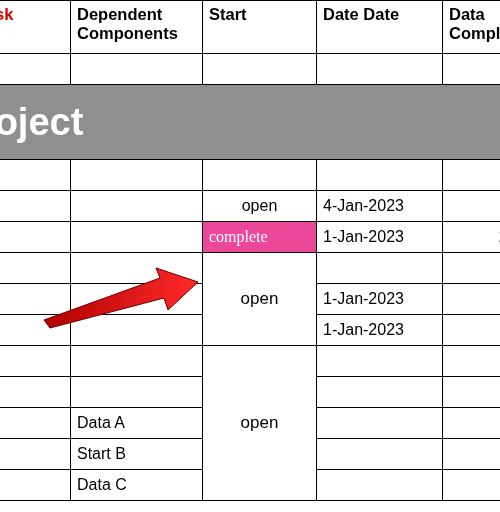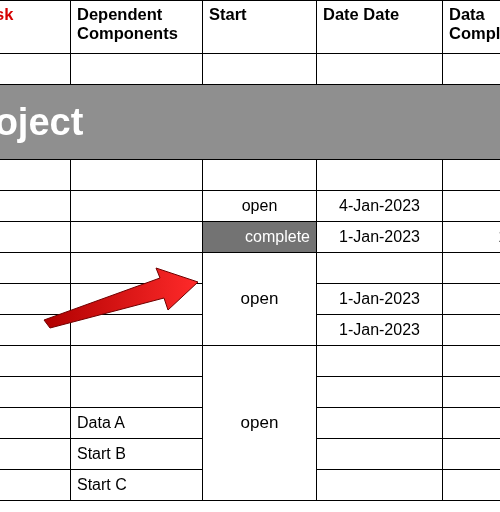--- a/index.html
+++ b/index.html
@@ -56,24 +56,24 @@
     height: 66px;
   }
   .banner-text {
     color: #fff;
     font-weight: bold;
     font-size: 38px;
     position: relative;
     left: -22px;
   }
 
-  td.center { text-align: center; }
+  td.center { }
   td.right  { text-align: right; padding-right: 14px; }
   td.status-open     { text-align: center; }
-  td.status-complete { text-align: right; background: #737373; color: #fff; }
+  td.status-complete { text-align: left; background: #ec4899; color: #fff; font-family: Liberation Serif, serif; }
 
   td.merged-status {
     text-align: center;
     vertical-align: middle;
     font-size: 17px;
   }
 
   
   .arrow {
     position: absolute;
@@ -184,21 +184,21 @@
     <td></td>
   </tr>
   <tr>
     <td></td>
     <td>Start B</td>
     <td></td>
     <td></td>
   </tr>
   <tr>
     <td></td>
-    <td>Start C</td>
+    <td>Data C</td>
     <td></td>
     <td></td>
   </tr>
 
 </tbody>
     </table>
 
 <svg class="arrow" viewBox="0 0 160 80">
   <defs>
     <linearGradient id="g" x1="0" y1="0" x2="1" y2="0">

